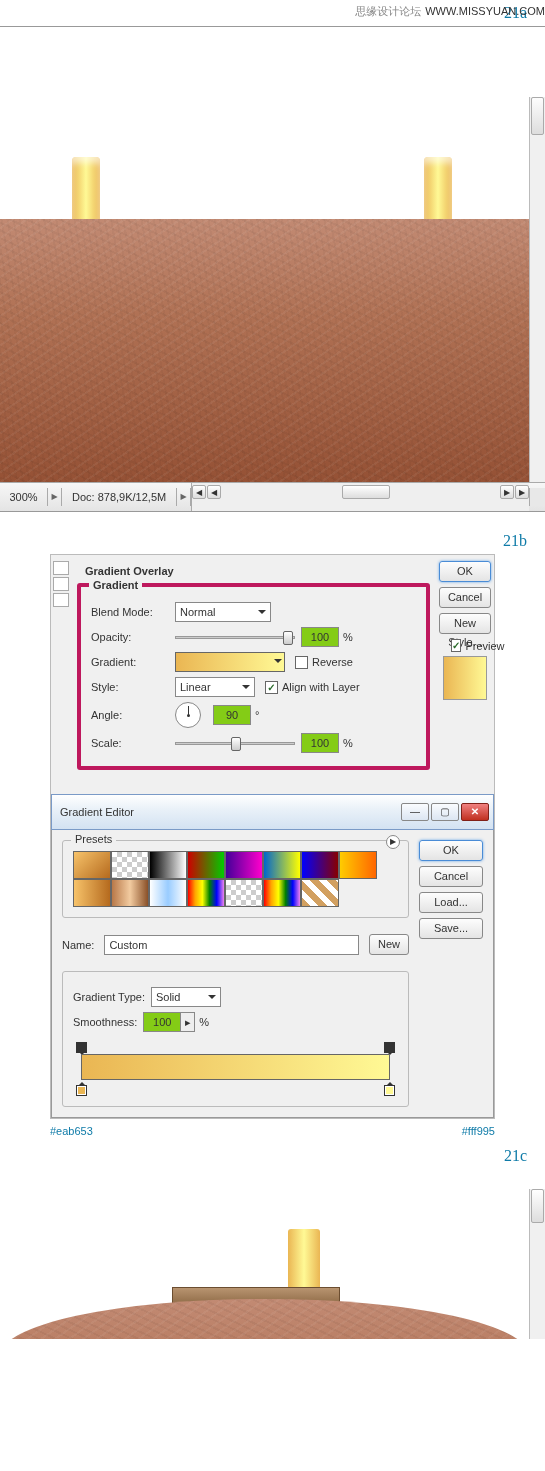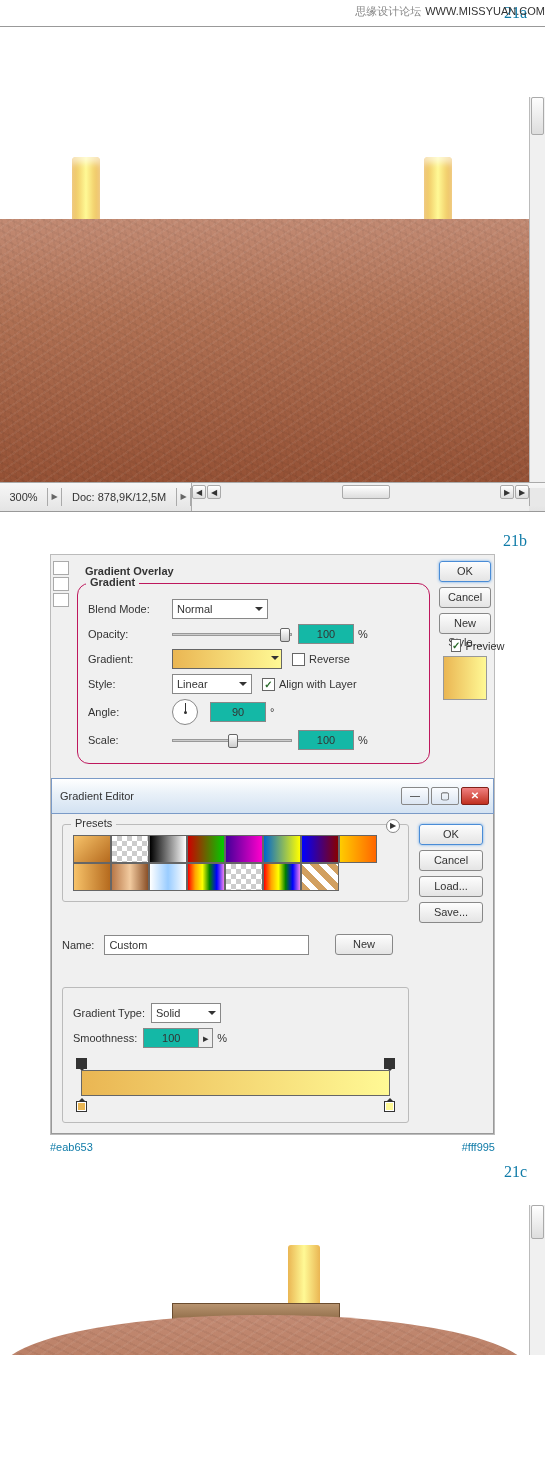--- a/index.html
+++ b/index.html
@@ -32,30 +32,30 @@
 .statusA .grip{width:16px;height:18px;background:#e8e8e8;border-left:1px solid #aaa}
 
 .gap{height:16px}
 
 
 .panelB{margin:0 50px;border:1px solid #bbb;background:#f0f0f0;position:relative}
 .ls-top{display:flex}
 .ls-left{width:20px;padding-top:4px}
 .ls-left .tiny{width:16px;height:14px;border:1px solid #aaa;margin:2px auto;background:#fff}
 .ls-body{flex:1;padding:8px 6px 10px 6px;position:relative}
-.grp{border:1px solid #be185d;border-radius:12px;padding:10px 10px 8px 10px;position:relative;margin-bottom:10px}
+.grp{border:4px solid #be185d;border-radius:3px;padding:10px 10px 8px 10px;position:relative;margin-bottom:20px}
 .grp>.t{position:absolute;top:-8px;left:8px;background:#f0f0f0;padding:0 4px;font-weight:bold}
 .row{display:flex;align-items:center;margin:5px 0}
 .lab{width:84px;text-align:left;padding-right:6px}
 .sel{height:20px;border:1px solid #888;background:#fff;padding:0 18px 0 4px;line-height:18px;position:relative;min-width:96px}
 .sel::after{content:"";position:absolute;right:4px;top:7px;border:4px solid transparent;border-top-color:#333}
 .slider{position:relative;width:120px;height:16px}
 .slider .track{position:absolute;left:0;right:0;top:7px;height:3px;background:#ccc;border:1px solid #999}
 .slider .kn{position:absolute;top:2px;width:10px;height:14px;background:linear-gradient(#fff,#ccc);border:1px solid #666;border-radius:2px}
-.num{width:56px;height:20px;border:1px solid #888;background:#14b8a6;text-align:center;line-height:18px;margin-left:6px}
+.num{width:38px;height:20px;border:1px solid #888;background:#84cc16;text-align:center;line-height:18px;margin-left:6px}
 .pct{margin-left:4px}
 .gradsw{width:110px;height:20px;border:1px solid #666;background:linear-gradient(90deg,#eab653,#fff995);position:relative}
 .gradsw::after{content:"";position:absolute;right:2px;top:6px;border:4px solid transparent;border-top-color:#333}
 .cb{width:13px;height:13px;border:1px solid #666;background:#fff;display:inline-flex;align-items:center;justify-content:center;margin-right:4px}
 .cb.on::after{content:"✓";font-size:10px;color:#2a6b2a;font-weight:bold}
 .angle{width:26px;height:26px;border:1px solid #888;border-radius:50%;background:#fff;position:relative;margin-right:6px}
 .angle::after{content:"";position:absolute;left:50%;top:3px;width:1px;height:10px;background:#333}
 .angle::before{content:"";position:absolute;left:11px;top:11px;width:3px;height:3px;background:#333;border-radius:50%}
 .side{width:58px;padding:6px 3px}
 .btn{display:block;height:21px;line-height:19px;text-align:center;border:1px solid #888;border-radius:3px;background:linear-gradient(#fdfdfd,#e4e4e4);margin-bottom:5px;font-size:11px}
@@ -235,21 +235,21 @@
               <div class="sw" style="background: linear-gradient(90deg, rgb(255, 255, 255), rgb(153, 204, 255), rgb(255, 255, 255));"></div>
               <div class="sw" style="background: linear-gradient(90deg, red, orange, yellow, green, blue, violet);"></div>
               <div class="sw" style="background: repeating-conic-gradient(rgb(204, 204, 204) 0deg, rgb(204, 204, 204) 25%, rgb(255, 255, 255) 0deg, rgb(255, 255, 255) 50%) 0px 0px / 10px 10px;"></div>
               <div class="sw" style="background: linear-gradient(90deg, red, orange, yellow, green, blue, violet);"></div>
               <div class="sw" style="background: repeating-linear-gradient(45deg, rgb(210, 160, 96) 0px, rgb(210, 160, 96) 6px, rgb(255, 255, 255) 6px, rgb(255, 255, 255) 12px);"></div>
             </div>
         </div>
         <div class="nm">
           <span>Name:</span>
           <input value="Custom" style="">
-          <div class="btn" style="width:58px;margin:16px">New</div>
+          <div class="btn" style="width:40px;margin:0">New</div>
         </div>
         <div class="gt">
           <div class="row">
             <span style="margin-right:6px">Gradient Type:</span>
             <div class="sel" style="min-width:70px">Solid</div>
           </div>
           <div class="row">
             <span style="margin-right:6px">Smoothness:</span>
             <div class="num" style="margin:0">100</div>
             <span style="width:14px;text-align:center;border:1px solid #888;border-left:none;height:20px;line-height:18px;background:#eee">▸</span>

